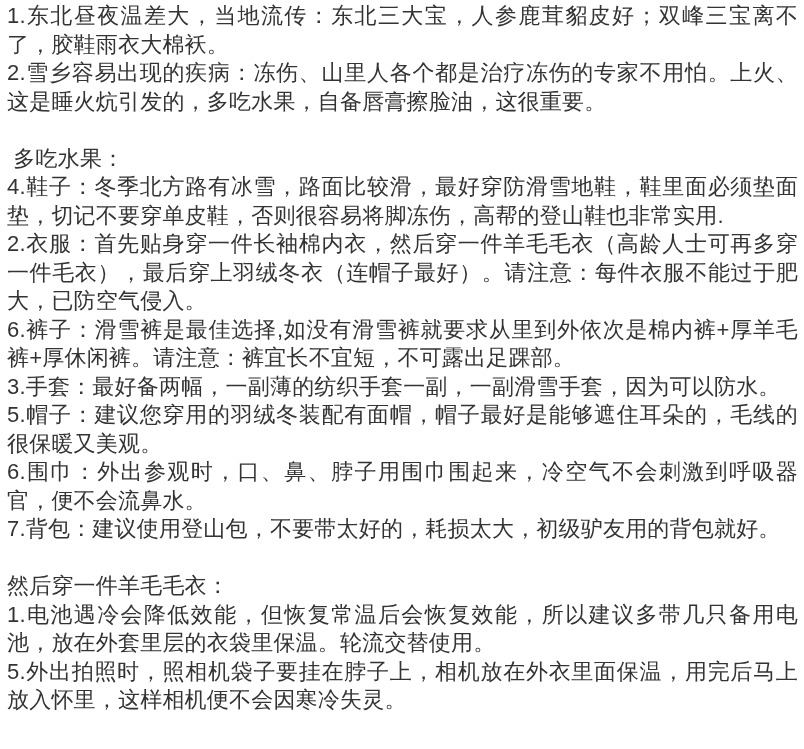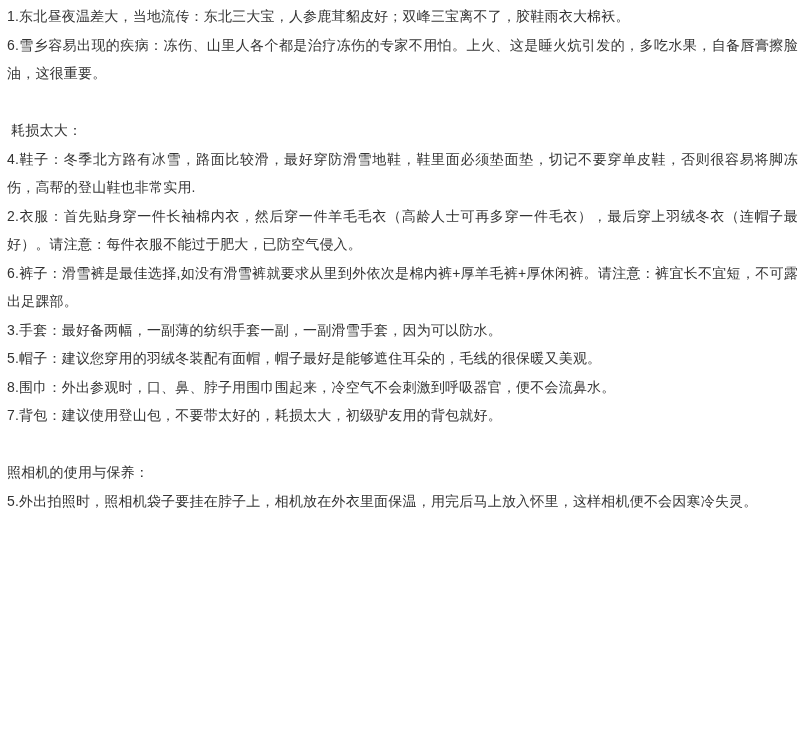--- a/index.html
+++ b/index.html
@@ -20,48 +20,49 @@
     padding: 2px 6px 0 7px;
     background: #ffffff;
     color: #333333;
   }
   .doc-section { margin: 0; }
   .doc-section + .doc-section { margin-top: 28.5px; } 
   .doc-section p,
   .doc-section h2 {
     margin: 0;
     padding: 0;
-    font-size: 14px;
+    font-size: 22px;
     font-weight: normal;
     line-height: 28.5px;
     letter-spacing: 0.2px;
     text-align: justify;
     white-space: pre-wrap;
     word-break: break-all;
   }
 </style>
 </head>
 <body>
 
 <div class="document-page">
 
   <div class="doc-section">
     <p>1.东北昼夜温差大，当地流传：东北三大宝，人参鹿茸貂皮好；双峰三宝离不了，胶鞋雨衣大棉袄。</p>
-    <p>6.雪乡容易出现的疾病：冻伤、山里人各个都是治疗冻伤的专家不用怕。上火、这是睡火炕引发的，多吃水果，自备唇膏擦脸油，这很重要。</p>
+    <p>2.雪乡容易出现的疾病：冻伤、山里人各个都是治疗冻伤的专家不用怕。上火、这是睡火炕引发的，多吃水果，自备唇膏擦脸油，这很重要。</p>
   </div>
 
   <div class="doc-section">
-    <h2> 耗损太大：</h2>
+    <h2> 多吃水果：</h2>
     <p>4.鞋子：冬季北方路有冰雪，路面比较滑，最好穿防滑雪地鞋，鞋里面必须垫面垫，切记不要穿单皮鞋，否则很容易将脚冻伤，高帮的登山鞋也非常实用.</p>
     <p>2.衣服：首先贴身穿一件长袖棉内衣，然后穿一件羊毛毛衣（高龄人士可再多穿一件毛衣），最后穿上羽绒冬衣（连帽子最好）。请注意：每件衣服不能过于肥大，已防空气侵入。</p>
     <p>6.裤子：滑雪裤是最佳选择,如没有滑雪裤就要求从里到外依次是棉内裤+厚羊毛裤+厚休闲裤。请注意：裤宜长不宜短，不可露出足踝部。</p>
     <p>3.手套：最好备两幅，一副薄的纺织手套一副，一副滑雪手套，因为可以防水。</p>
     <p>5.帽子：建议您穿用的羽绒冬装配有面帽，帽子最好是能够遮住耳朵的，毛线的很保暖又美观。</p>
-    <p>8.围巾：外出参观时，口、鼻、脖子用围巾围起来，冷空气不会刺激到呼吸器官，便不会流鼻水。</p>
+    <p>6.围巾：外出参观时，口、鼻、脖子用围巾围起来，冷空气不会刺激到呼吸器官，便不会流鼻水。</p>
     <p>7.背包：建议使用登山包，不要带太好的，耗损太大，初级驴友用的背包就好。</p>
   </div>
 
   <div class="doc-section">
-    <h2>照相机的使用与保养：</h2>
+    <h2>然后穿一件羊毛毛衣：</h2>
+    <p>1.电池遇冷会降低效能，但恢复常温后会恢复效能，所以建议多带几只备用电池，放在外套里层的衣袋里保温。轮流交替使用。</p>
     <p>5.外出拍照时，照相机袋子要挂在脖子上，相机放在外衣里面保温，用完后马上放入怀里，这样相机便不会因寒冷失灵。</p>
   </div>
 
 </div>
 
 </body></html>

